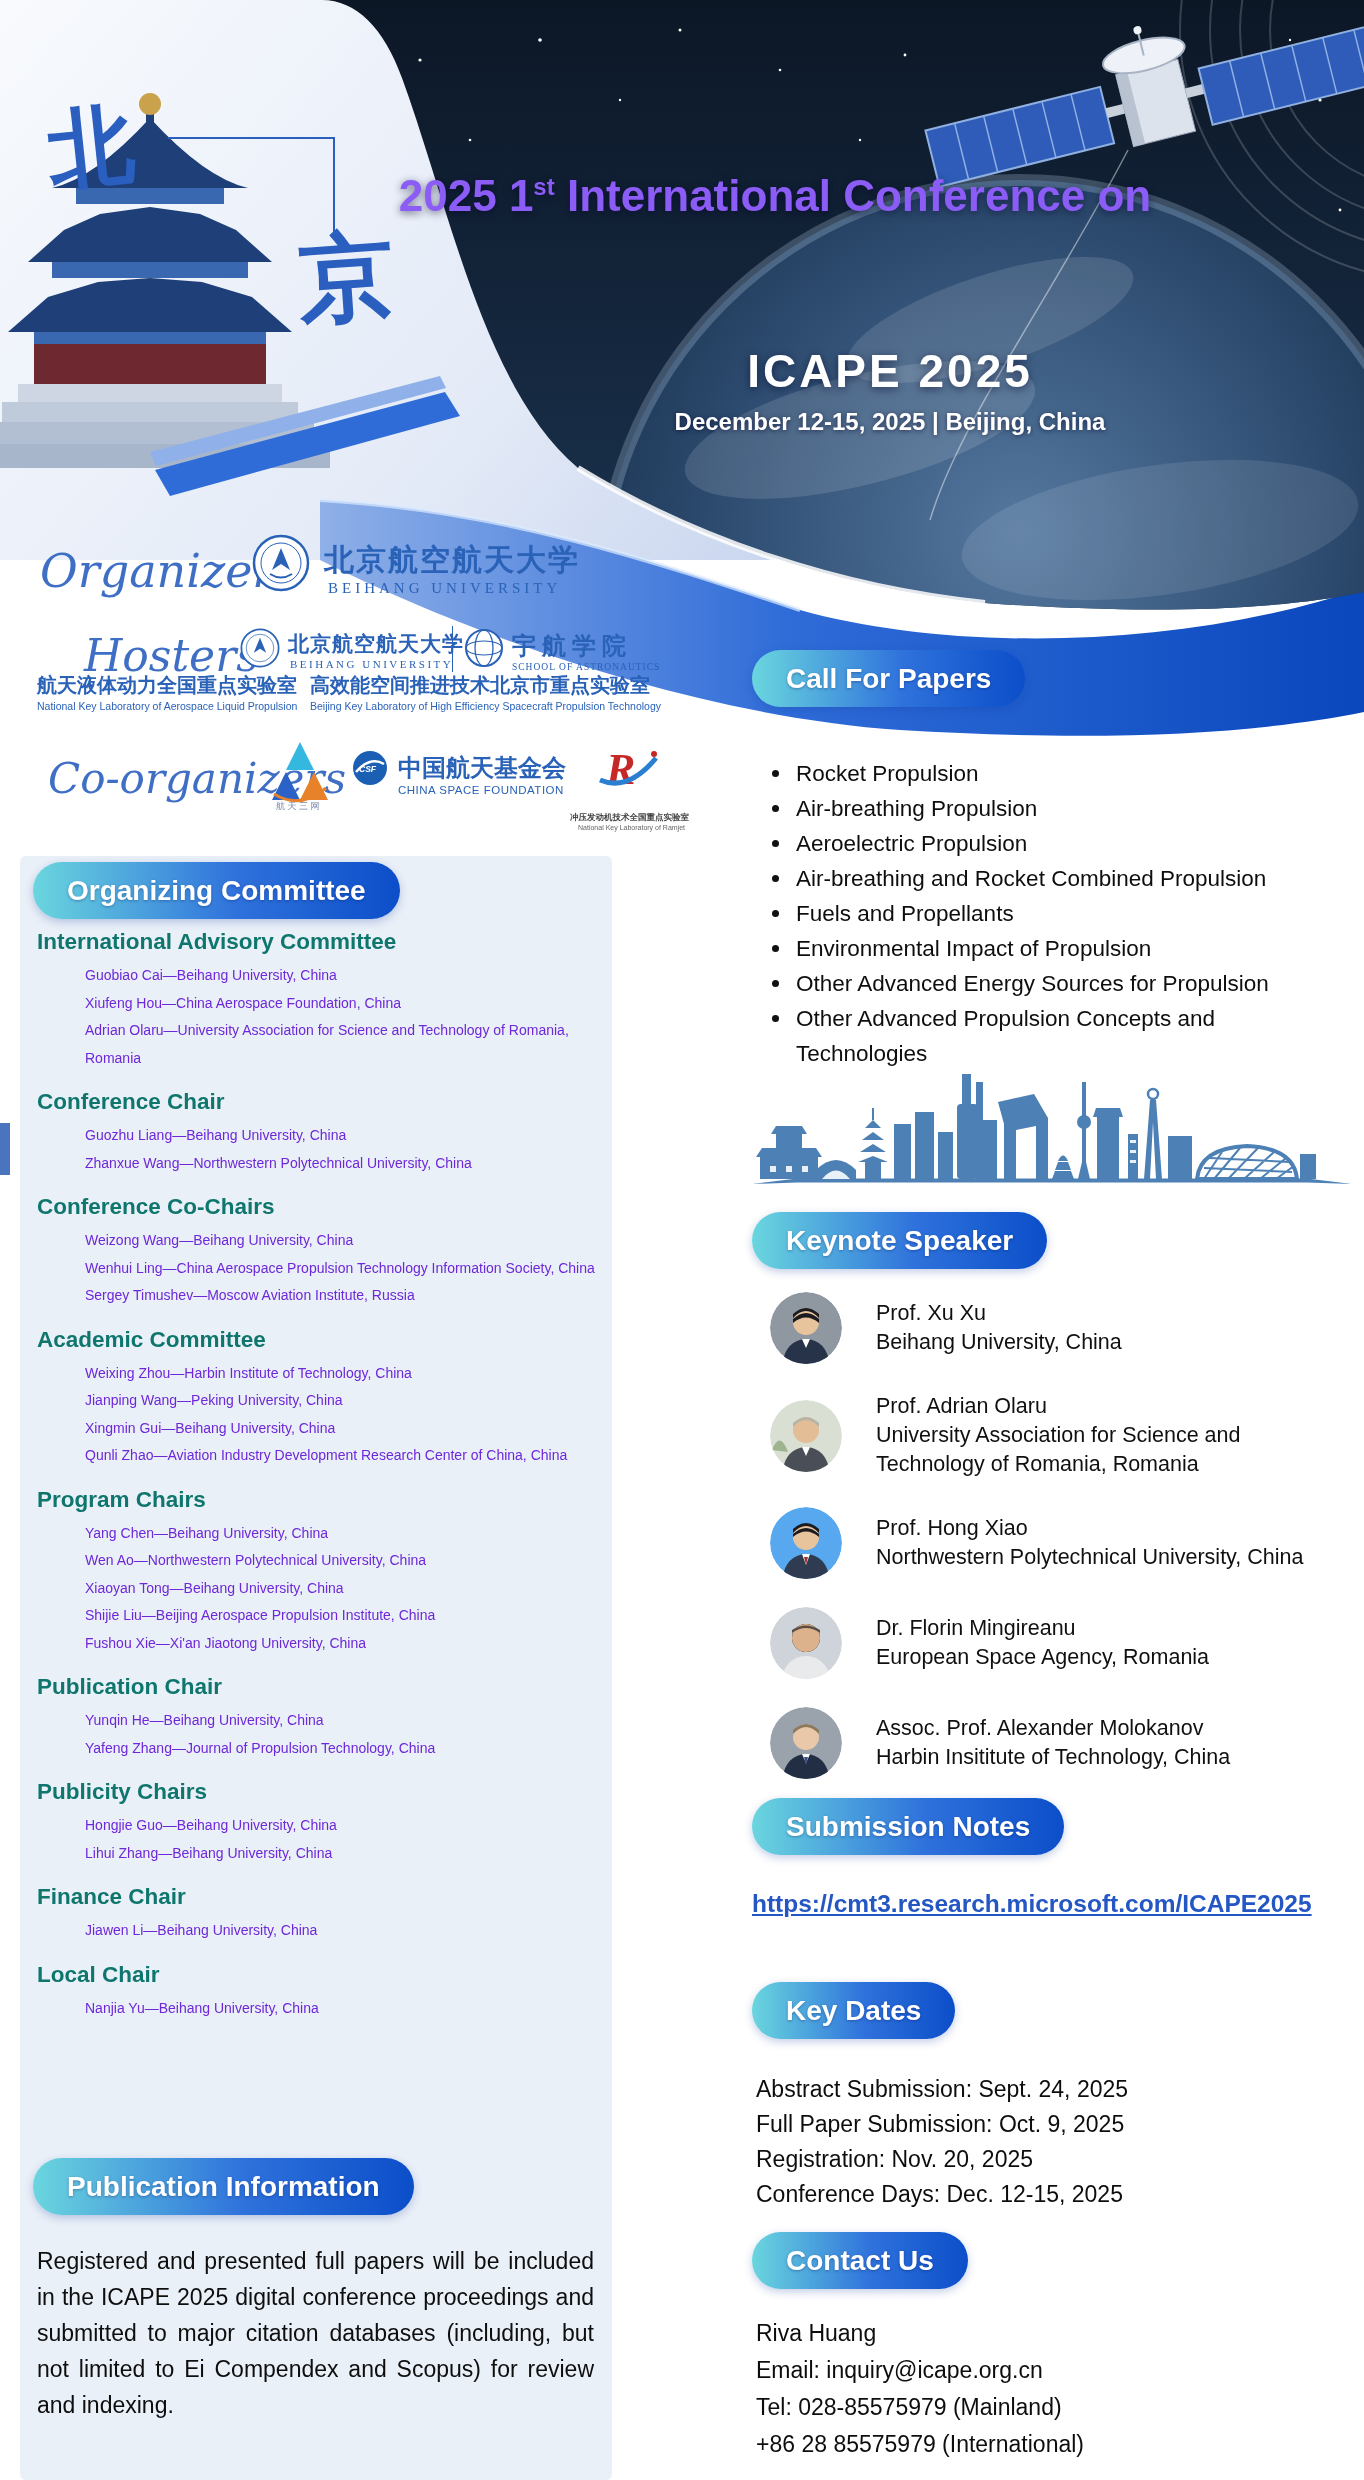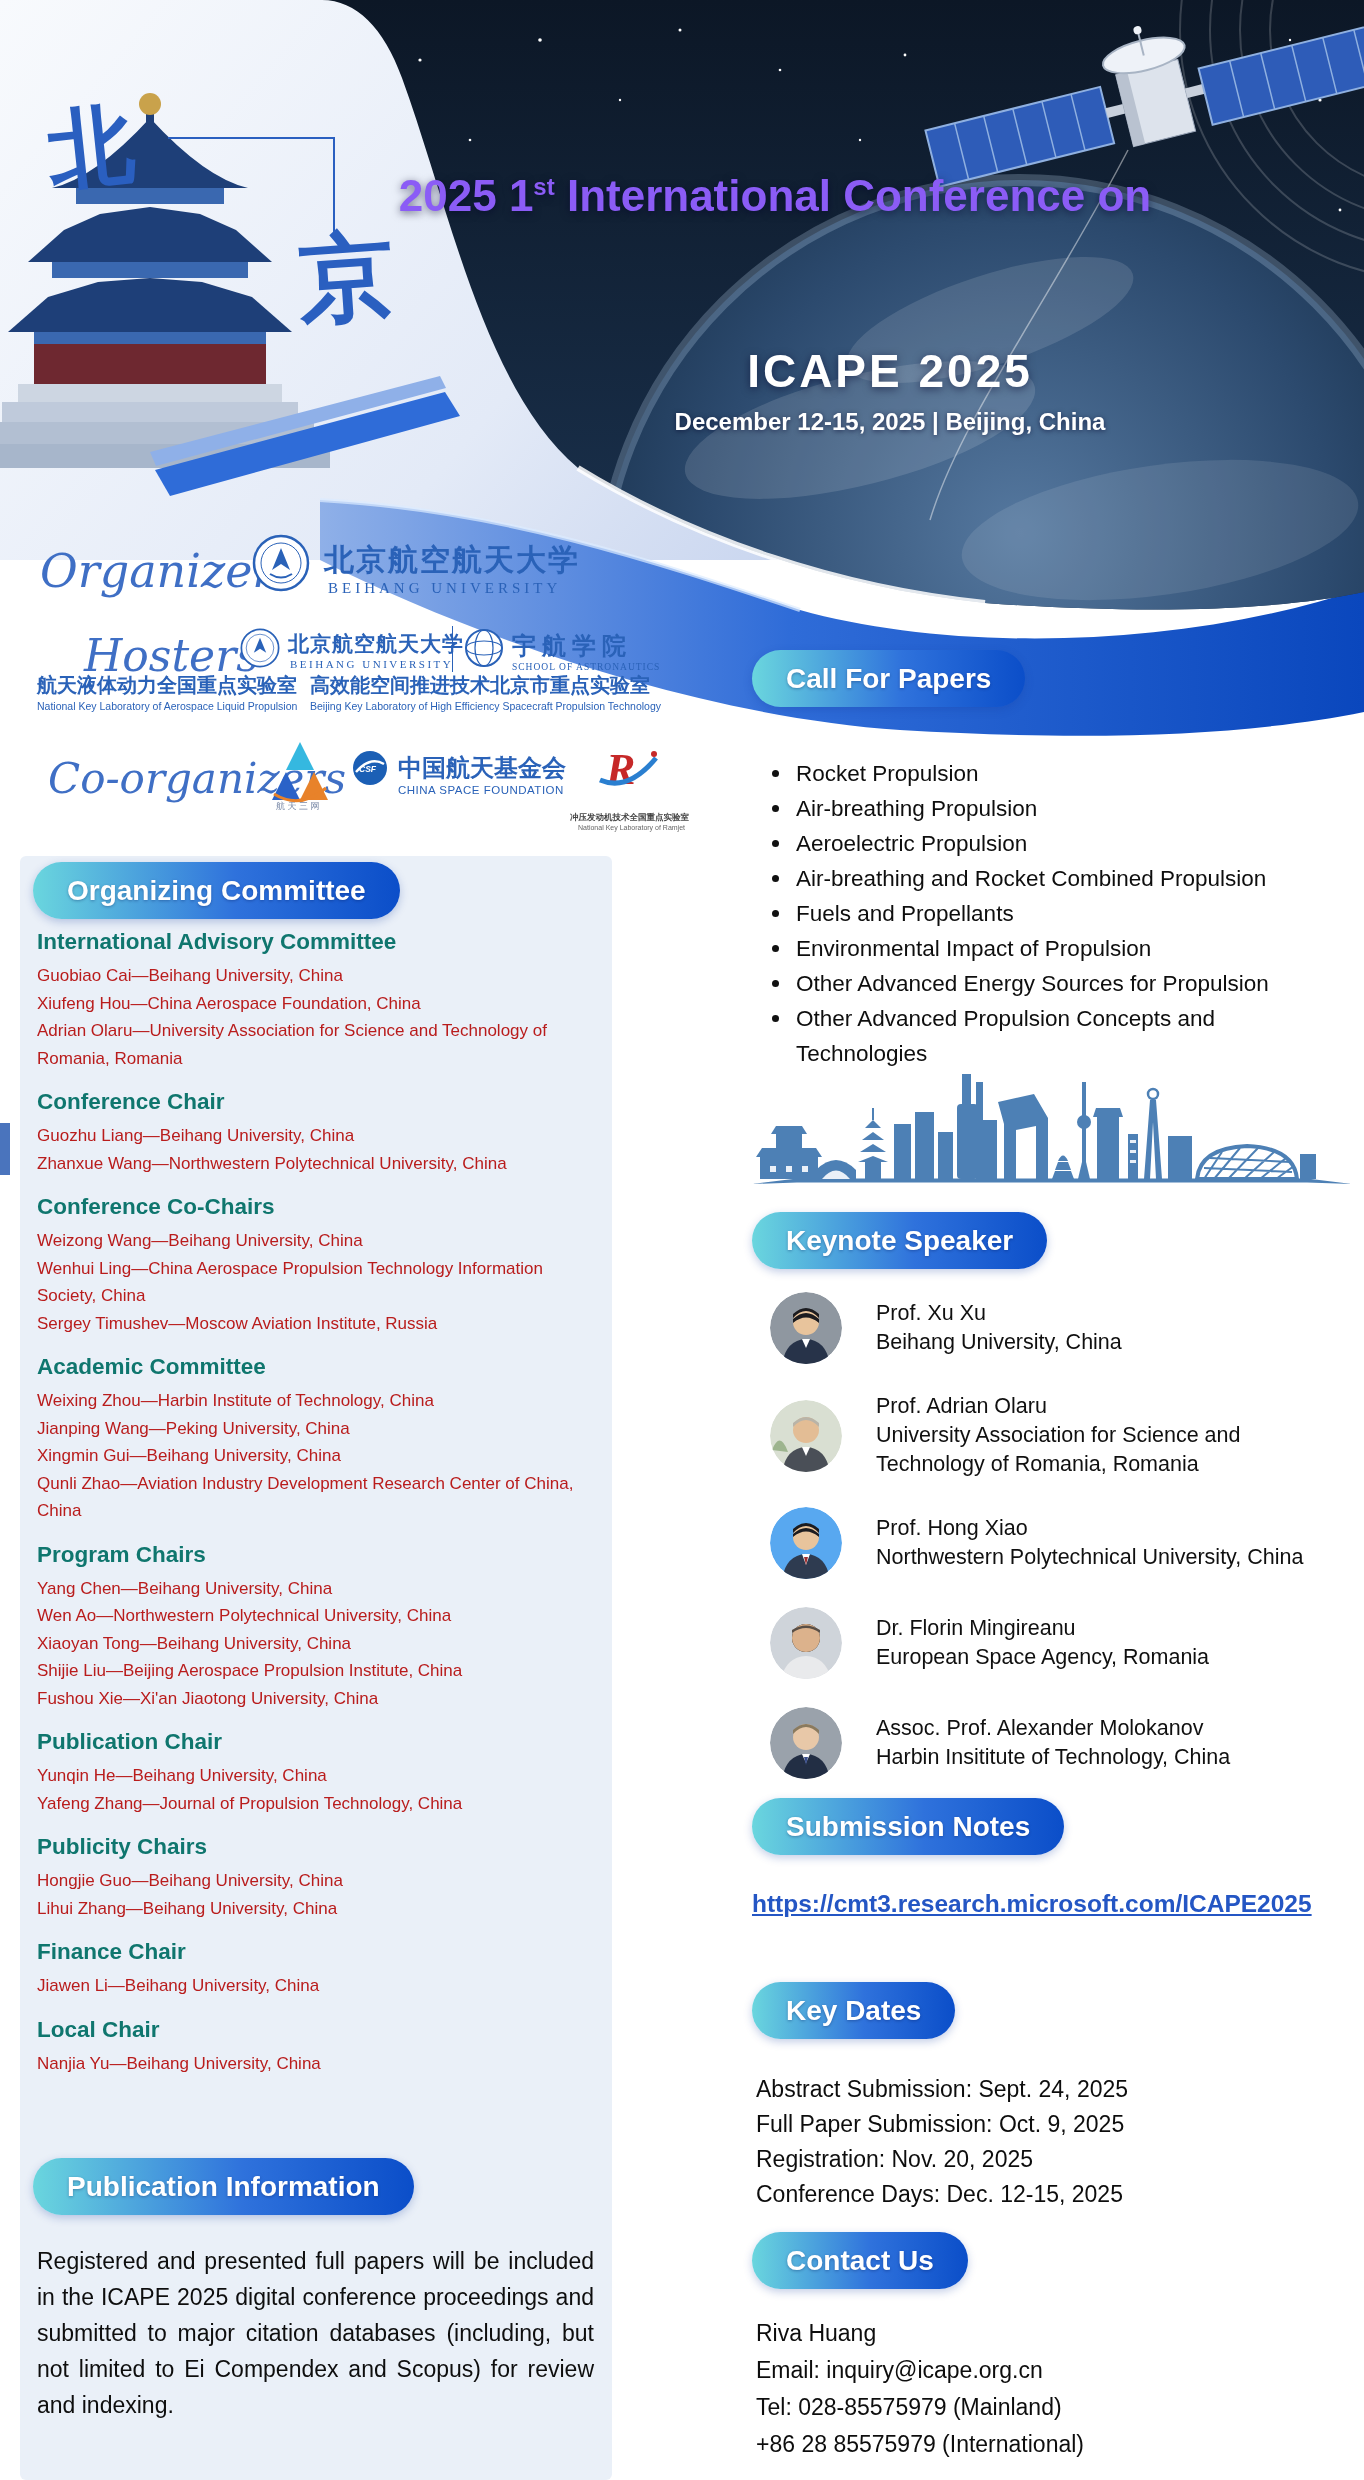--- a/index.html
+++ b/index.html
@@ -29,21 +29,21 @@
   .pill{display:inline-flex;align-items:center;height:57px;padding:0 34px;border-radius:29px;
         background:linear-gradient(90deg,#6ad6de 0%,#2f72dc 55%,#0b4ec9 100%);
         color:#fff;font-size:28px;font-weight:bold;white-space:nowrap;
         text-shadow:0 1px 3px rgba(0,20,80,.35);box-shadow:0 3px 8px rgba(20,60,160,.25);}
 
   
   #left-panel{left:20px;top:856px;width:592px;height:1624px;background:#eaf0f8;border-radius:6px;}
   #committee-flow{left:37px;top:928px;width:560px;}
   #committee-flow h3{margin:16px 0 7px 0;font-size:22.5px;font-weight:bold;color:#0f766e;line-height:27px;}
   #committee-flow h3:first-child{margin-top:0;}
-  .cline{font-size:17px;line-height:27.5px;color:#b91c1c;}
+  .cline{font-size:14px;line-height:27.5px;color:#6d28d9;margin-left:48px;}
   #pub-par{left:37px;top:2243px;width:557px;font-size:23px;line-height:36px;text-align:justify;color:#0e0e0e;}
 
   
   #cfp-list{left:762px;top:756px;width:585px;list-style:none;margin:0;padding:0;}
   #cfp-list li{position:relative;padding-left:34px;font-size:22.5px;line-height:35px;color:#0e0e0e;}
   #cfp-list li::before{content:"";position:absolute;left:10px;top:14px;width:7px;height:7px;border-radius:50%;background:#111;}
   .speaker-row{display:flex;align-items:center;margin-bottom:28px;}
   .speaker-ava{flex:0 0 72px;width:72px;height:72px;border-radius:50%;overflow:hidden;margin-right:34px;}
   .speaker-txt{font-size:21.5px;line-height:29px;color:#101010;width:520px;}
   .speaker-txt .nm{font-weight:500;}

